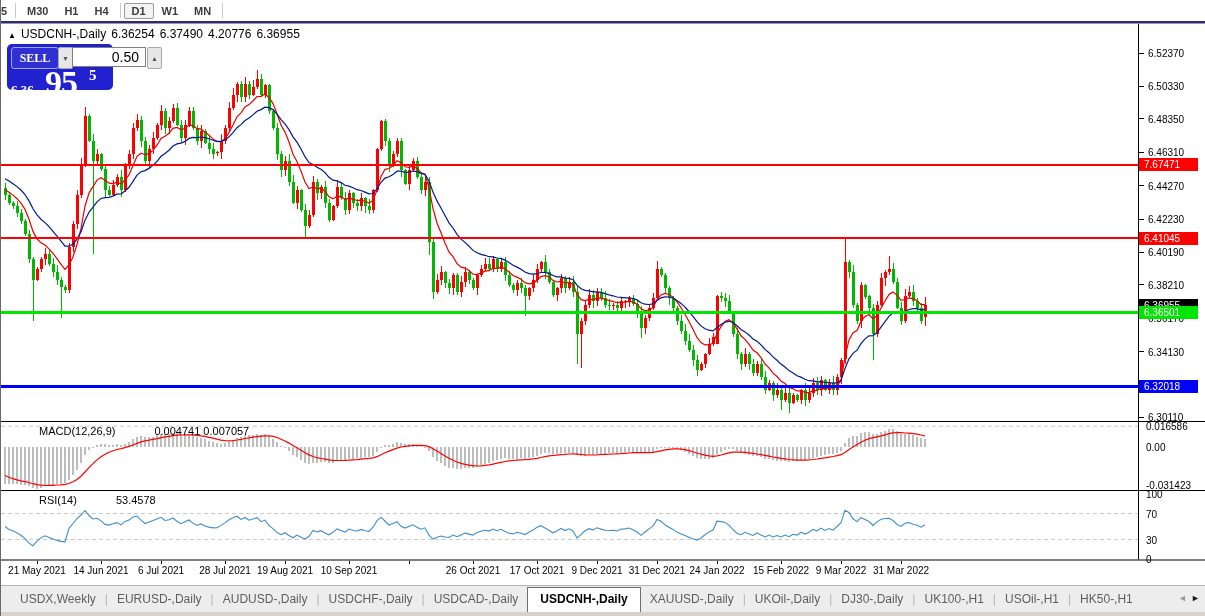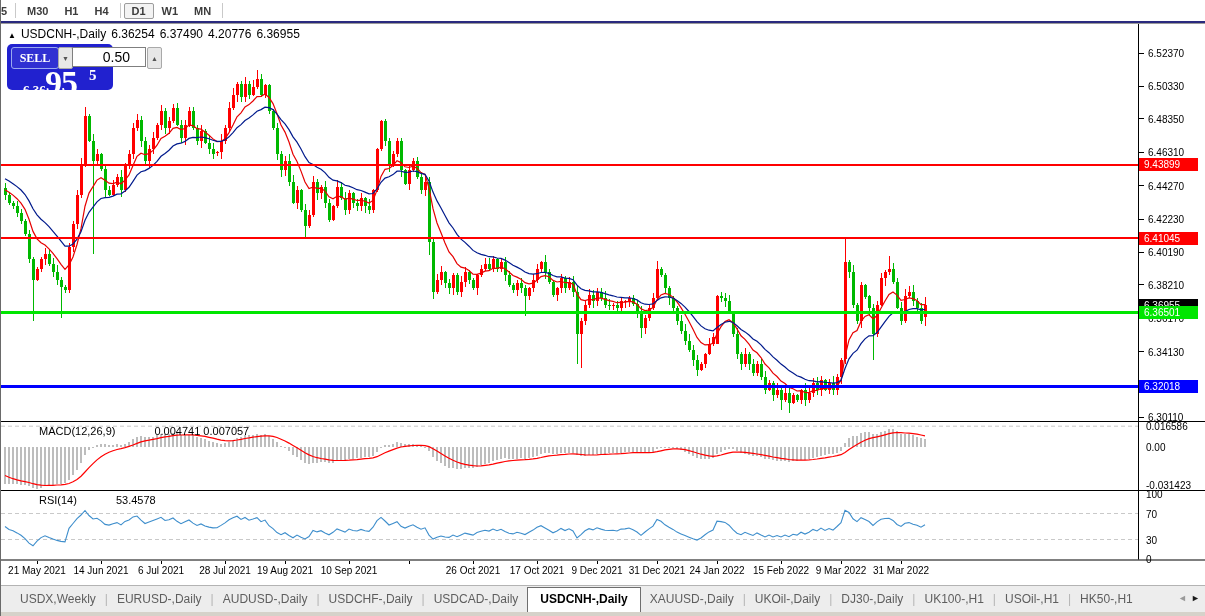--- a/index.html
+++ b/index.html
@@ -22,21 +22,21 @@
   .tp-block{position:absolute;top:0;width:106px;height:46px;border-radius:5px;font-family:Liberation Serif, serif;}
   .tp-btn{position:absolute;top:3px;width:46px;height:20px;border:1px solid #9aa9ef;border-radius:3px;
           color:#fff;font-size:12px;font-weight:700;display:flex;align-items:center;justify-content:center;
           background:rgba(255,255,255,0.07);}
   .tp-small{position:absolute;color:#fff;font-size:13px;font-weight:700;}
   .tp-big{position:absolute;color:#fff;font-size:34px;font-weight:700;letter-spacing:-1px;line-height:34px;}
   .tp-sup{position:absolute;color:#fff;font-size:15px;font-weight:700;}
   .spin-btn{position:absolute;top:3px;width:13px;height:20px;background:#e7e7e7;border:1px solid #a9a9a9;
             border-radius:2px;color:#555;font-size:7px;display:flex;align-items:center;justify-content:center;}
   .spin-box{position:absolute;top:3px;left:65px;width:74px;height:20px;background:#fff;border:1px solid #7f7f7f;
-            font-size:14px;color:#000;display:flex;align-items:center;justify-content:flex-end;padding-right:15px;box-sizing:border-box;}
+            font-size:14px;color:#000;display:flex;align-items:center;justify-content:flex-end;padding-right:6px;box-sizing:border-box;}
   
   .ytick-label{position:absolute;left:1147px;font-size:10px;color:#000;transform:translateY(-50%);white-space:nowrap;}
   .sub-label{position:absolute;left:1145px;font-size:10px;color:#000;transform:translateY(-50%);white-space:nowrap;}
   .badge{position:absolute;left:1138px;width:59px;height:13px;color:#fff;font-size:10px;line-height:13px;
          padding-left:5px;box-sizing:border-box;white-space:nowrap;}
   .panel-label{position:absolute;font-size:11px;color:#000;white-space:nowrap;}
   .panel-label span{margin-right:7px;padding-left:32px;}
   .date-label{position:absolute;top:565px;font-size:10px;color:#000;transform:translateX(-50%);white-space:nowrap;}
   
   .tabbar{left:0;top:585px;width:1205px;height:27px;background:#ededed;border-top:1px solid #b3b3b3;
@@ -810,21 +810,21 @@
     </svg>
   <div class="abs plot-hit"></div>
 
   <div class="abs chart-title">
     <span class="title-marker">▲</span><span>USDCNH-,Daily</span><span>6.36254</span><span>6.37490</span><span>4.20776</span><span>6.36955</span>
   </div>
 
   <div class="abs trade-panel" id="trade-panel">
     <div class="tp-block" style="left: 0px; background: rgb(33, 33, 207);">
       <div class="tp-btn" style="left:4px">SELL</div>
-      <div class="tp-small" style="left:16px;top:38px">6.36</div>
+      <div class="tp-small" style="left:4px;top:38px">6.36</div>
       <div class="tp-big" style="left:38px;top:22px">95</div>
       <div class="tp-sup" style="left:82px;top:23px">5</div>
     </div>
     <div class="spin-btn" style="left:51px">
       <span>▼</span>
     </div>
     <div class="spin-box">0.50</div>
     <div class="spin-btn" style="left:140px">
       <span>▲</span>
     </div>
@@ -843,21 +843,21 @@
       <div class="ytick-label" style="top: 118.789px;">6.48350</div>
       <div class="ytick-label" style="top: 152.186px;">6.46310</div>
       <div class="ytick-label" style="top: 185.583px;">6.44270</div>
       <div class="ytick-label" style="top: 218.98px;">6.42230</div>
       <div class="ytick-label" style="top: 252.377px;">6.40190</div>
       <div class="ytick-label" style="top: 284.792px;">6.38210</div>
       <div class="ytick-label" style="top: 318.189px;">6.36170</div>
       <div class="ytick-label" style="top: 351.586px;">6.34130</div>
       <div class="ytick-label" style="top: 417.398px;">6.30110</div>
       <div class="badge" style="top: 298.838px; background: rgb(0, 0, 0);">6.36955</div>
-      <div class="badge" style="top: 158.488px; background: rgb(255, 0, 0);">9.43899</div>
+      <div class="badge" style="top: 158.488px; background: rgb(255, 0, 0);">7.67471</div>
       <div class="badge" style="top: 231.88px; background: rgb(255, 0, 0);">6.41045</div>
       <div class="badge" style="top: 306.27px; background: rgb(0, 230, 0);">6.36501</div>
       <div class="badge" style="top: 379.662px; background: rgb(0, 0, 255);">6.32018</div>
       <div class="sub-label" style="top: 426.183px;">0.016586</div>
       <div class="sub-label" style="top: 446.505px;">0.00</div>
       <div class="sub-label" style="top: 485.005px;">-0.031423</div>
       <div class="sub-label" style="top: 494px;">100</div>
       <div class="sub-label" style="top: 513.5px;">70</div>
       <div class="sub-label" style="top: 539.5px;">30</div>
       <div class="sub-label" style="top: 559px;">0</div>

